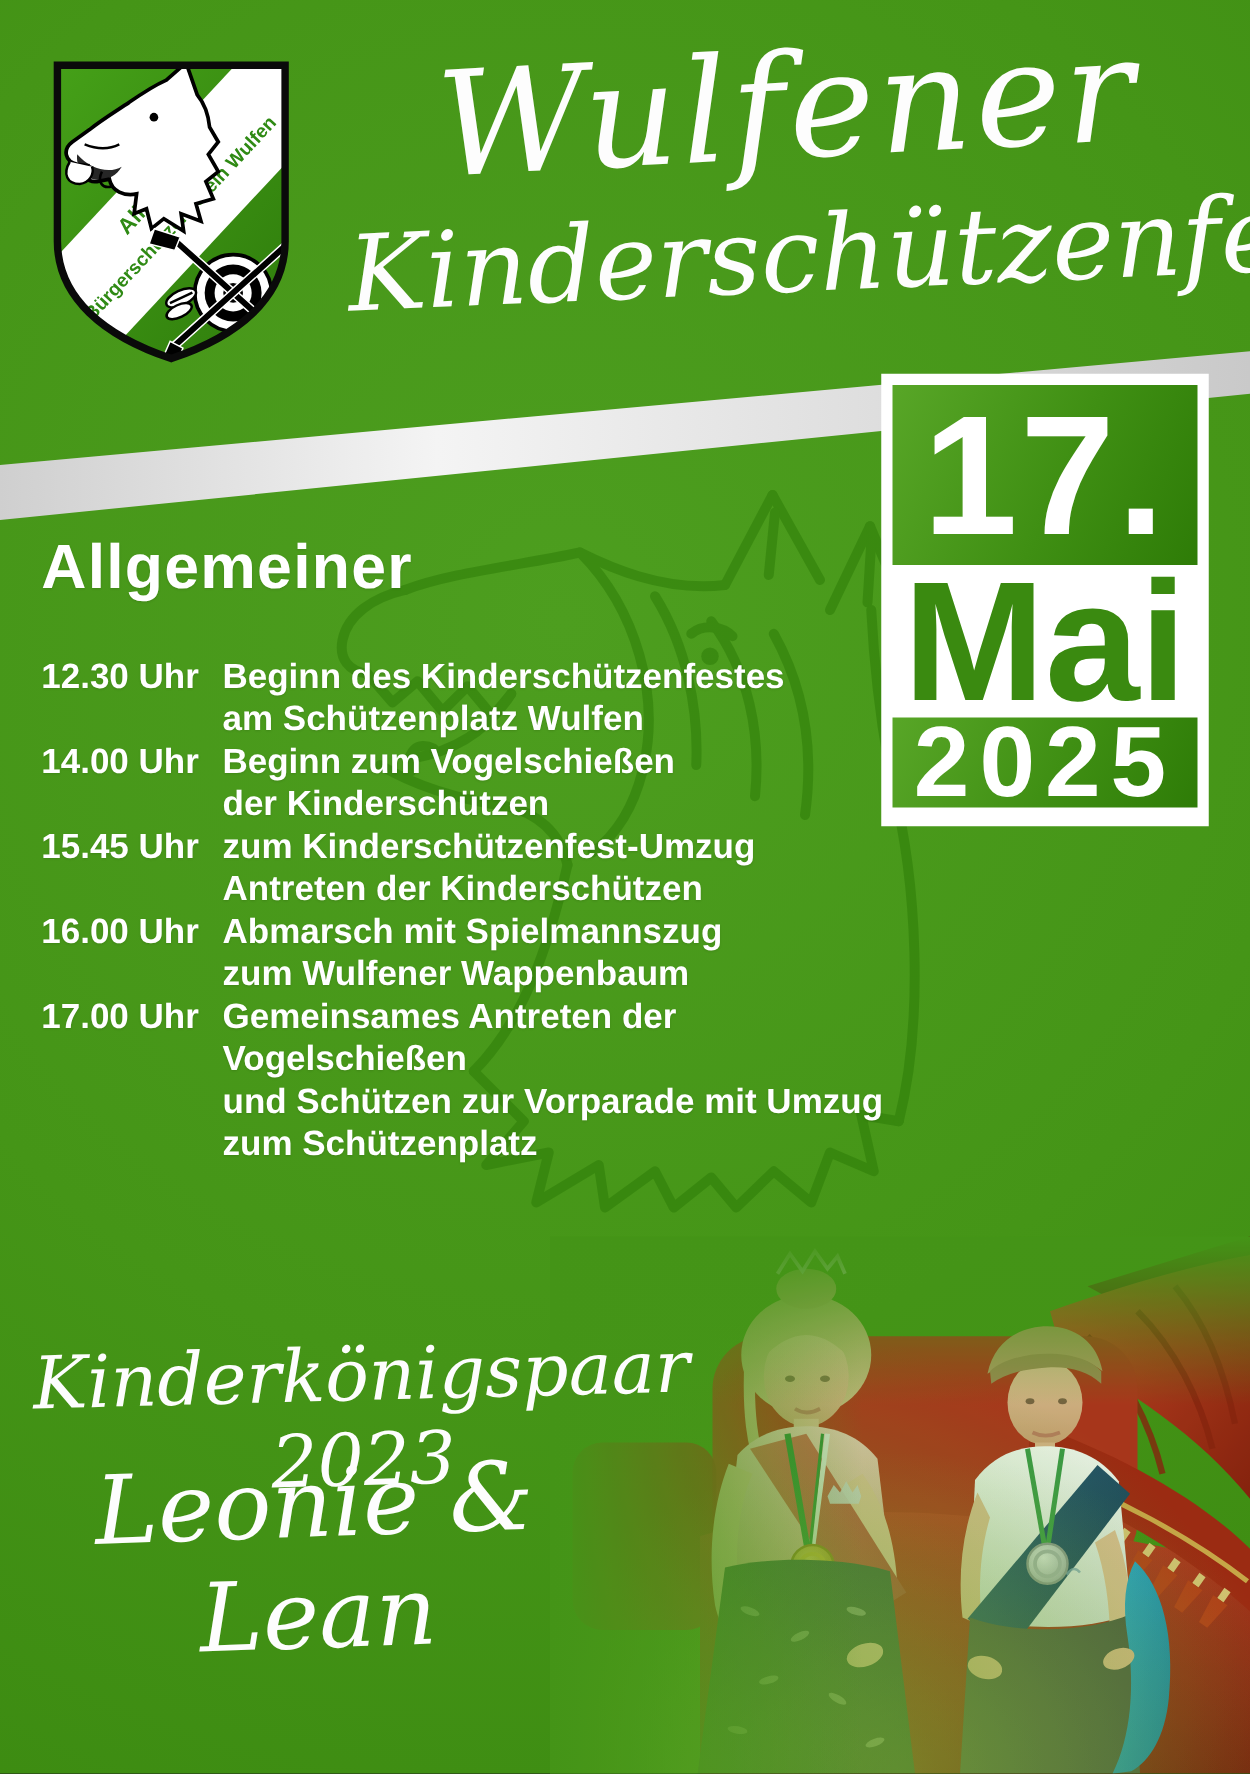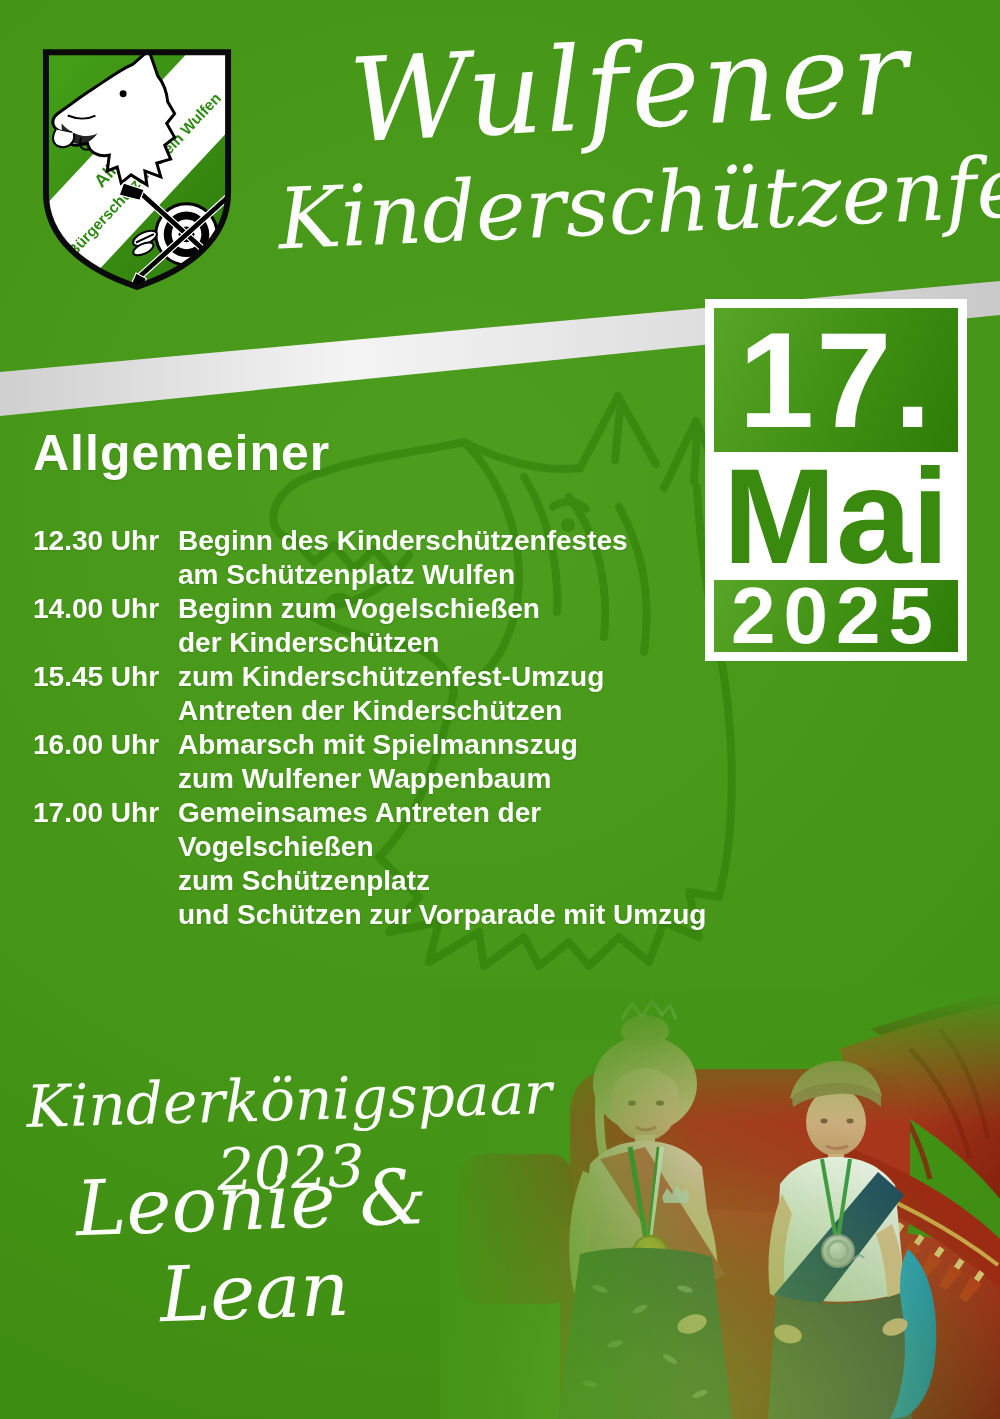--- a/index.html
+++ b/index.html
@@ -18,21 +18,21 @@
     font-size:116px;line-height:1.05;letter-spacing:3px;transform:rotate(-3deg);
   }
   .title-line2{
     position:absolute;left:278px;top:160px;width:716px;text-align:center;z-index:3;
     font-family:"DejaVu Serif",serif;font-style:italic;color:#fdfdfd;
     font-size:84px;line-height:1.05;transform:rotate(-2.5deg);
   }
   .datebox{
     position:absolute;left:705px;top:299px;width:262px;height:362px;z-index:4;
     background:#ffffff;box-sizing:border-box;padding:9px;
-    display:flex;flex-direction:column;justify-content:space-between;
+    display:flex;flex-direction:column;justify-content:flex-start;
   }
   .d-day,.d-year{
     display:flex;align-items:center;justify-content:center;
     background:linear-gradient(115deg,#58a627 0%,#3f8f13 55%,#2e7c07 100%);
     color:#ffffff;font-weight:bold;
   }
   .d-day{flex:0 0 144px;font-size:136px;line-height:.9;letter-spacing:2px;}
   .d-month{
     flex:0 0 120px;display:flex;align-items:center;justify-content:center;
     background:#ffffff;color:#3a8a10;font-weight:bold;font-size:136px;line-height:.9;
@@ -206,22 +206,22 @@
       <div class="prog-desc">
         <span class="prog-line">Abmarsch mit Spielmannszug</span>
         <span class="prog-line">zum Wulfener Wappenbaum</span>
       </div>
     </div>
 
     <div class="prog-item">
       <div class="prog-time">17.00 Uhr</div>
       <div class="prog-desc">
         <span class="prog-line">Gemeinsames Antreten der Vogelschießen</span>
+        <span class="prog-line">und Schützen zur Vorparade mit Umzug</span>
         <span class="prog-line">zum Schützenplatz</span>
-        <span class="prog-line">und Schützen zur Vorparade mit Umzug</span>
       </div>
     </div>
   </div>
 
   <svg class="photo" viewBox="0 0 560 430">
     <defs>
       <linearGradient id="red3" x1="0" y1="0" x2="1" y2="1">
         <stop offset="0" stop-color="#d84028"></stop>
           <stop offset="1" stop-color="#8e130c"></stop>
       </linearGradient>

